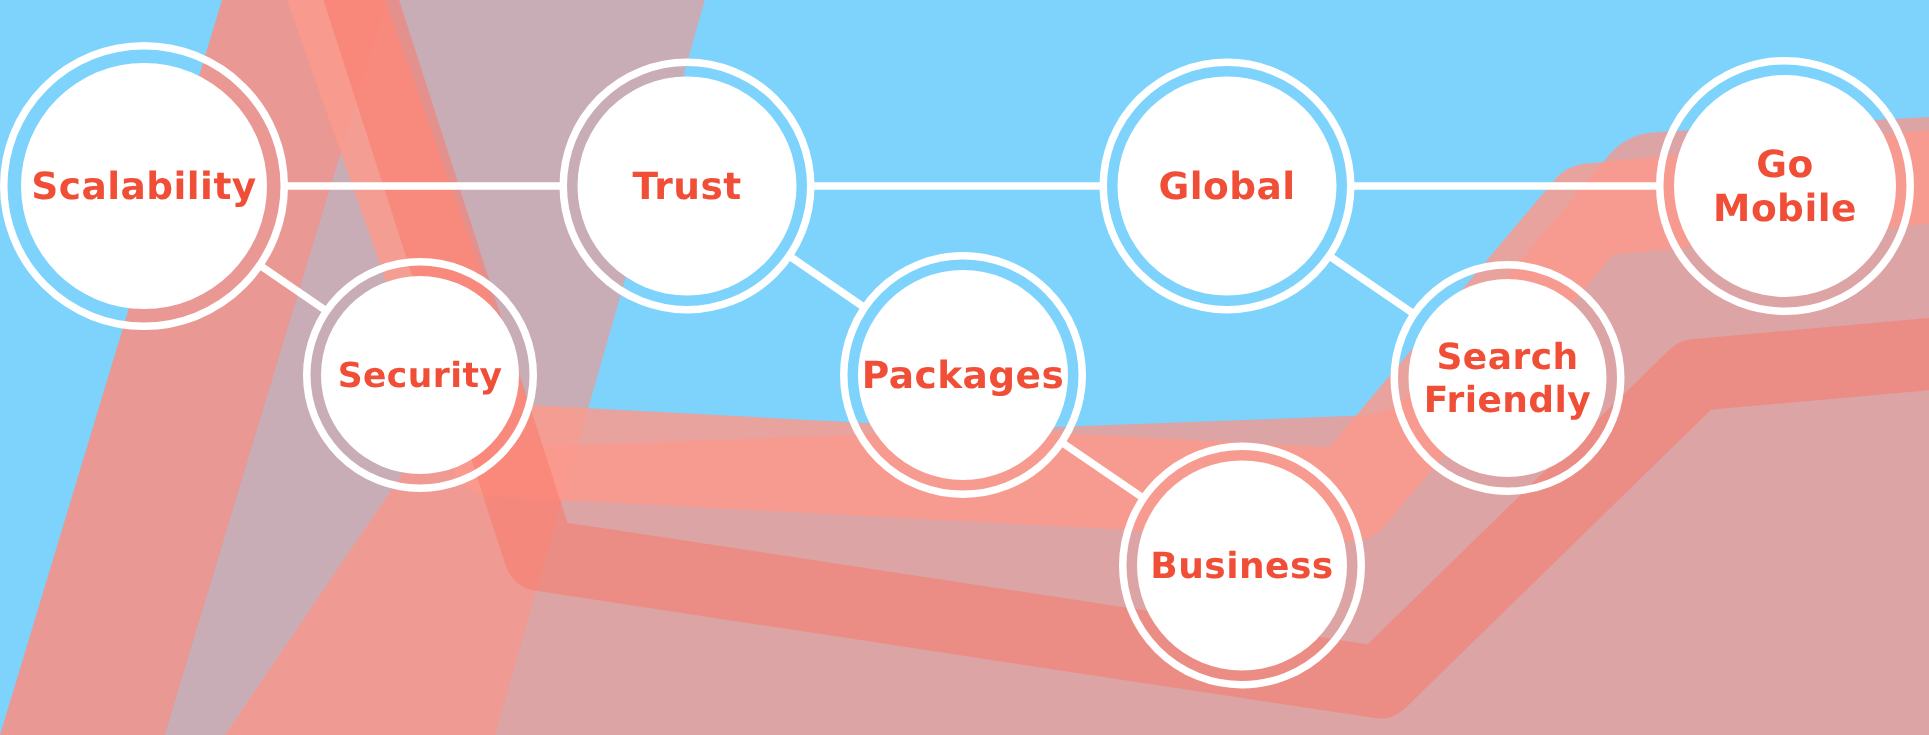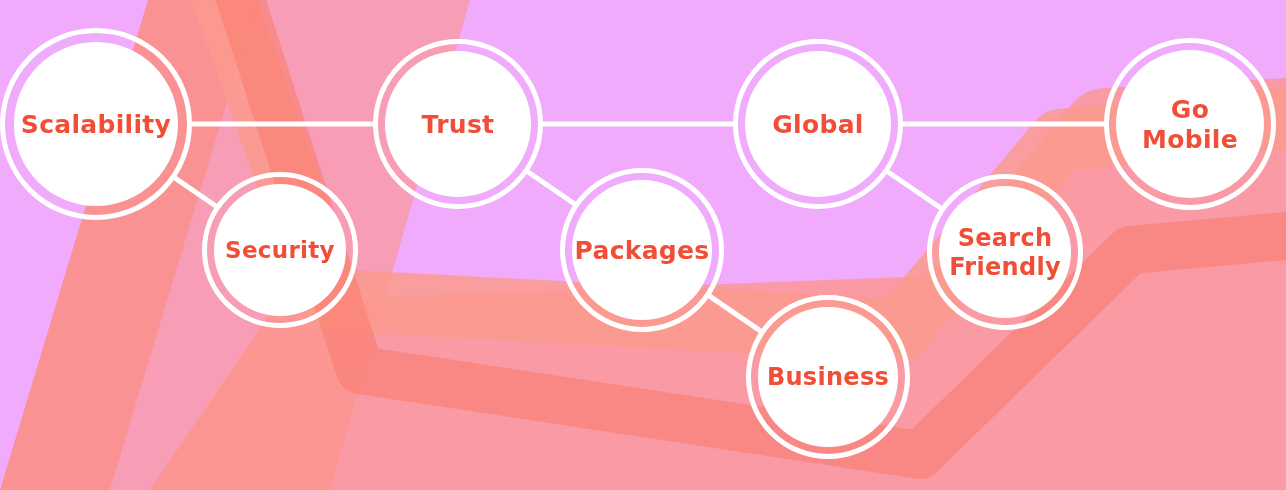--- a/index.html
+++ b/index.html
@@ -6,21 +6,21 @@
   * { margin:0; padding:0; box-sizing:border-box; }
   html, body {
     width:1286px; height:490px;
     overflow:hidden;
     font-family:"DejaVu Sans", sans-serif;
   }
   #stage {
     position:relative;
     width:1286px;
     height:490px;
-    background:#f0abfc;
+    background:#7dd3fc;
     overflow:hidden;
   }
   #diagram-svg {
     position:absolute;
     top:0; left:0;
     width:1286px;
     height:490px;
     display:block;
   }
   .node-label {

